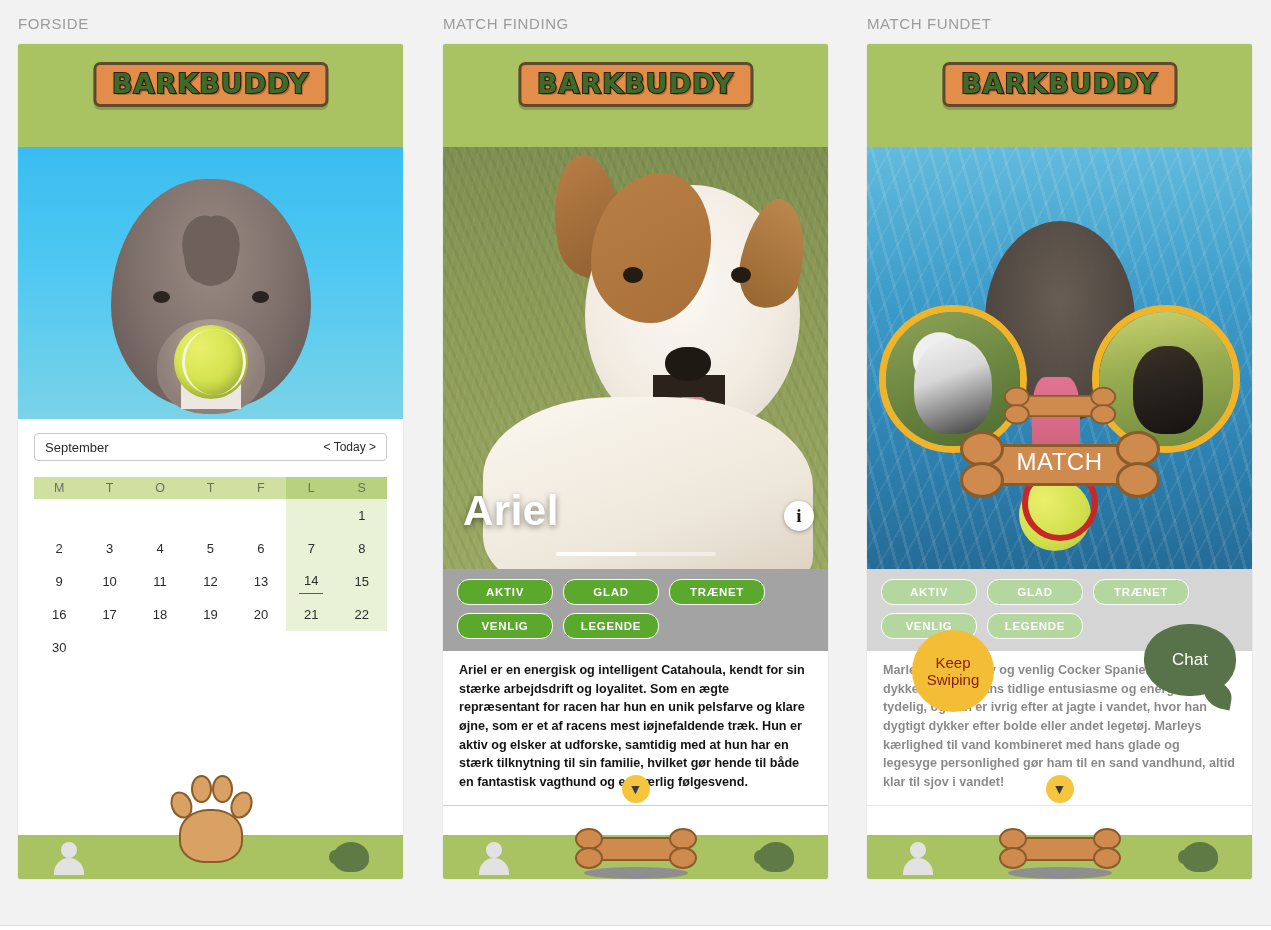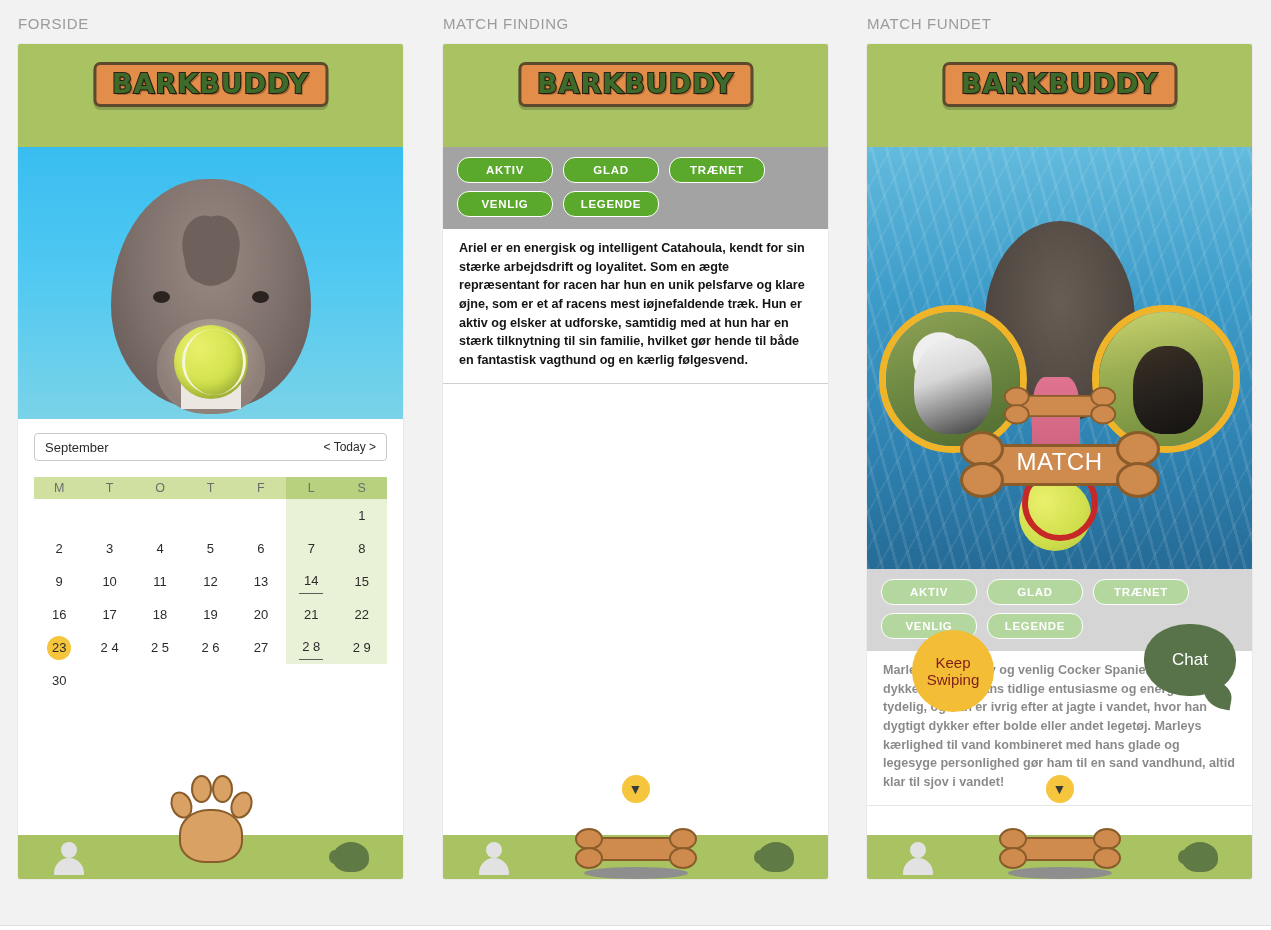--- a/index.html
+++ b/index.html
@@ -745,29 +745,20 @@
           <tr>
             <td><span class="daynum">16</span></td>
             <td><span class="daynum">17</span></td>
             <td><span class="daynum">18</span></td>
             <td><span class="daynum">19</span></td>
             <td><span class="daynum">20</span></td>
             <td class="we"><span class="daynum">21</span></td>
             <td class="we"><span class="daynum">22</span></td>
           </tr>
           <tr>
-            <td class="today"><span class="daynum">23</span></td>
-            <td><span class="daynum">2 4</span></td>
-            <td><span class="daynum">2 5</span></td>
-            <td><span class="daynum">2 6</span></td>
-            <td><span class="daynum">27</span></td>
-            <td class="we underline"><span class="daynum">2 8</span></td>
-            <td class="we"><span class="daynum">2 9</span></td>
-          </tr>
-          <tr>
             <td><span class="daynum">30</span></td>
             <td><span class="daynum"></span></td>
             <td><span class="daynum"></span></td>
             <td><span class="daynum"></span></td>
             <td><span class="daynum"></span></td>
             <td><span class="daynum"></span></td>
             <td><span class="daynum"></span></td>
           </tr>
         </tbody>
       </table>
@@ -789,20 +780,38 @@
 
   <div class="phone" style="left:443px; top:44px;">
 
     <div class="app-header">
       <div class="header-curve"></div>
       <div class="logo">
         <div class="logo-text">BARKBUDDY</div>
       </div>
     </div>
 
+    <div class="hero hero-2">
+      <div class="grass"></div>
+      <div class="dog2-ear-l"></div>
+      <div class="dog2-head"></div>
+      <div class="dog2-patch"></div>
+      <div class="dog2-ear-r"></div>
+      <div class="dog2-eye l"></div>
+      <div class="dog2-eye r"></div>
+      <div class="dog2-mouth"></div>
+      <div class="dog2-tongue"></div>
+      <div class="dog2-nose"></div>
+      <div class="dog2-body"></div>
+      <div class="dog-name">Ariel</div>
+      <div class="info-btn">i</div>
+      <div class="progress-bar">
+          <i></i>
+        </div>
+    </div>
 
     <div class="tags-area">
       <div class="tag">AKTIV</div>
       <div class="tag">GLAD</div>
       <div class="tag">TRÆNET</div>
       <div class="tag">VENLIG</div>
       <div class="tag">LEGENDE</div>
     </div>
 
     <div class="desc">Ariel er en energisk og intelligent Catahoula, kendt for sin stærke arbejdsdrift og loyalitet. Som en ægte repræsentant for racen har hun en unik pelsfarve og klare øjne, som er et af racens mest iøjnefaldende træk. Hun er aktiv og elsker at udforske, samtidig med at hun har en stærk tilknytning til sin familie, hvilket gør hende til både en fantastisk vagthund og en kærlig følgesvend.</div>

